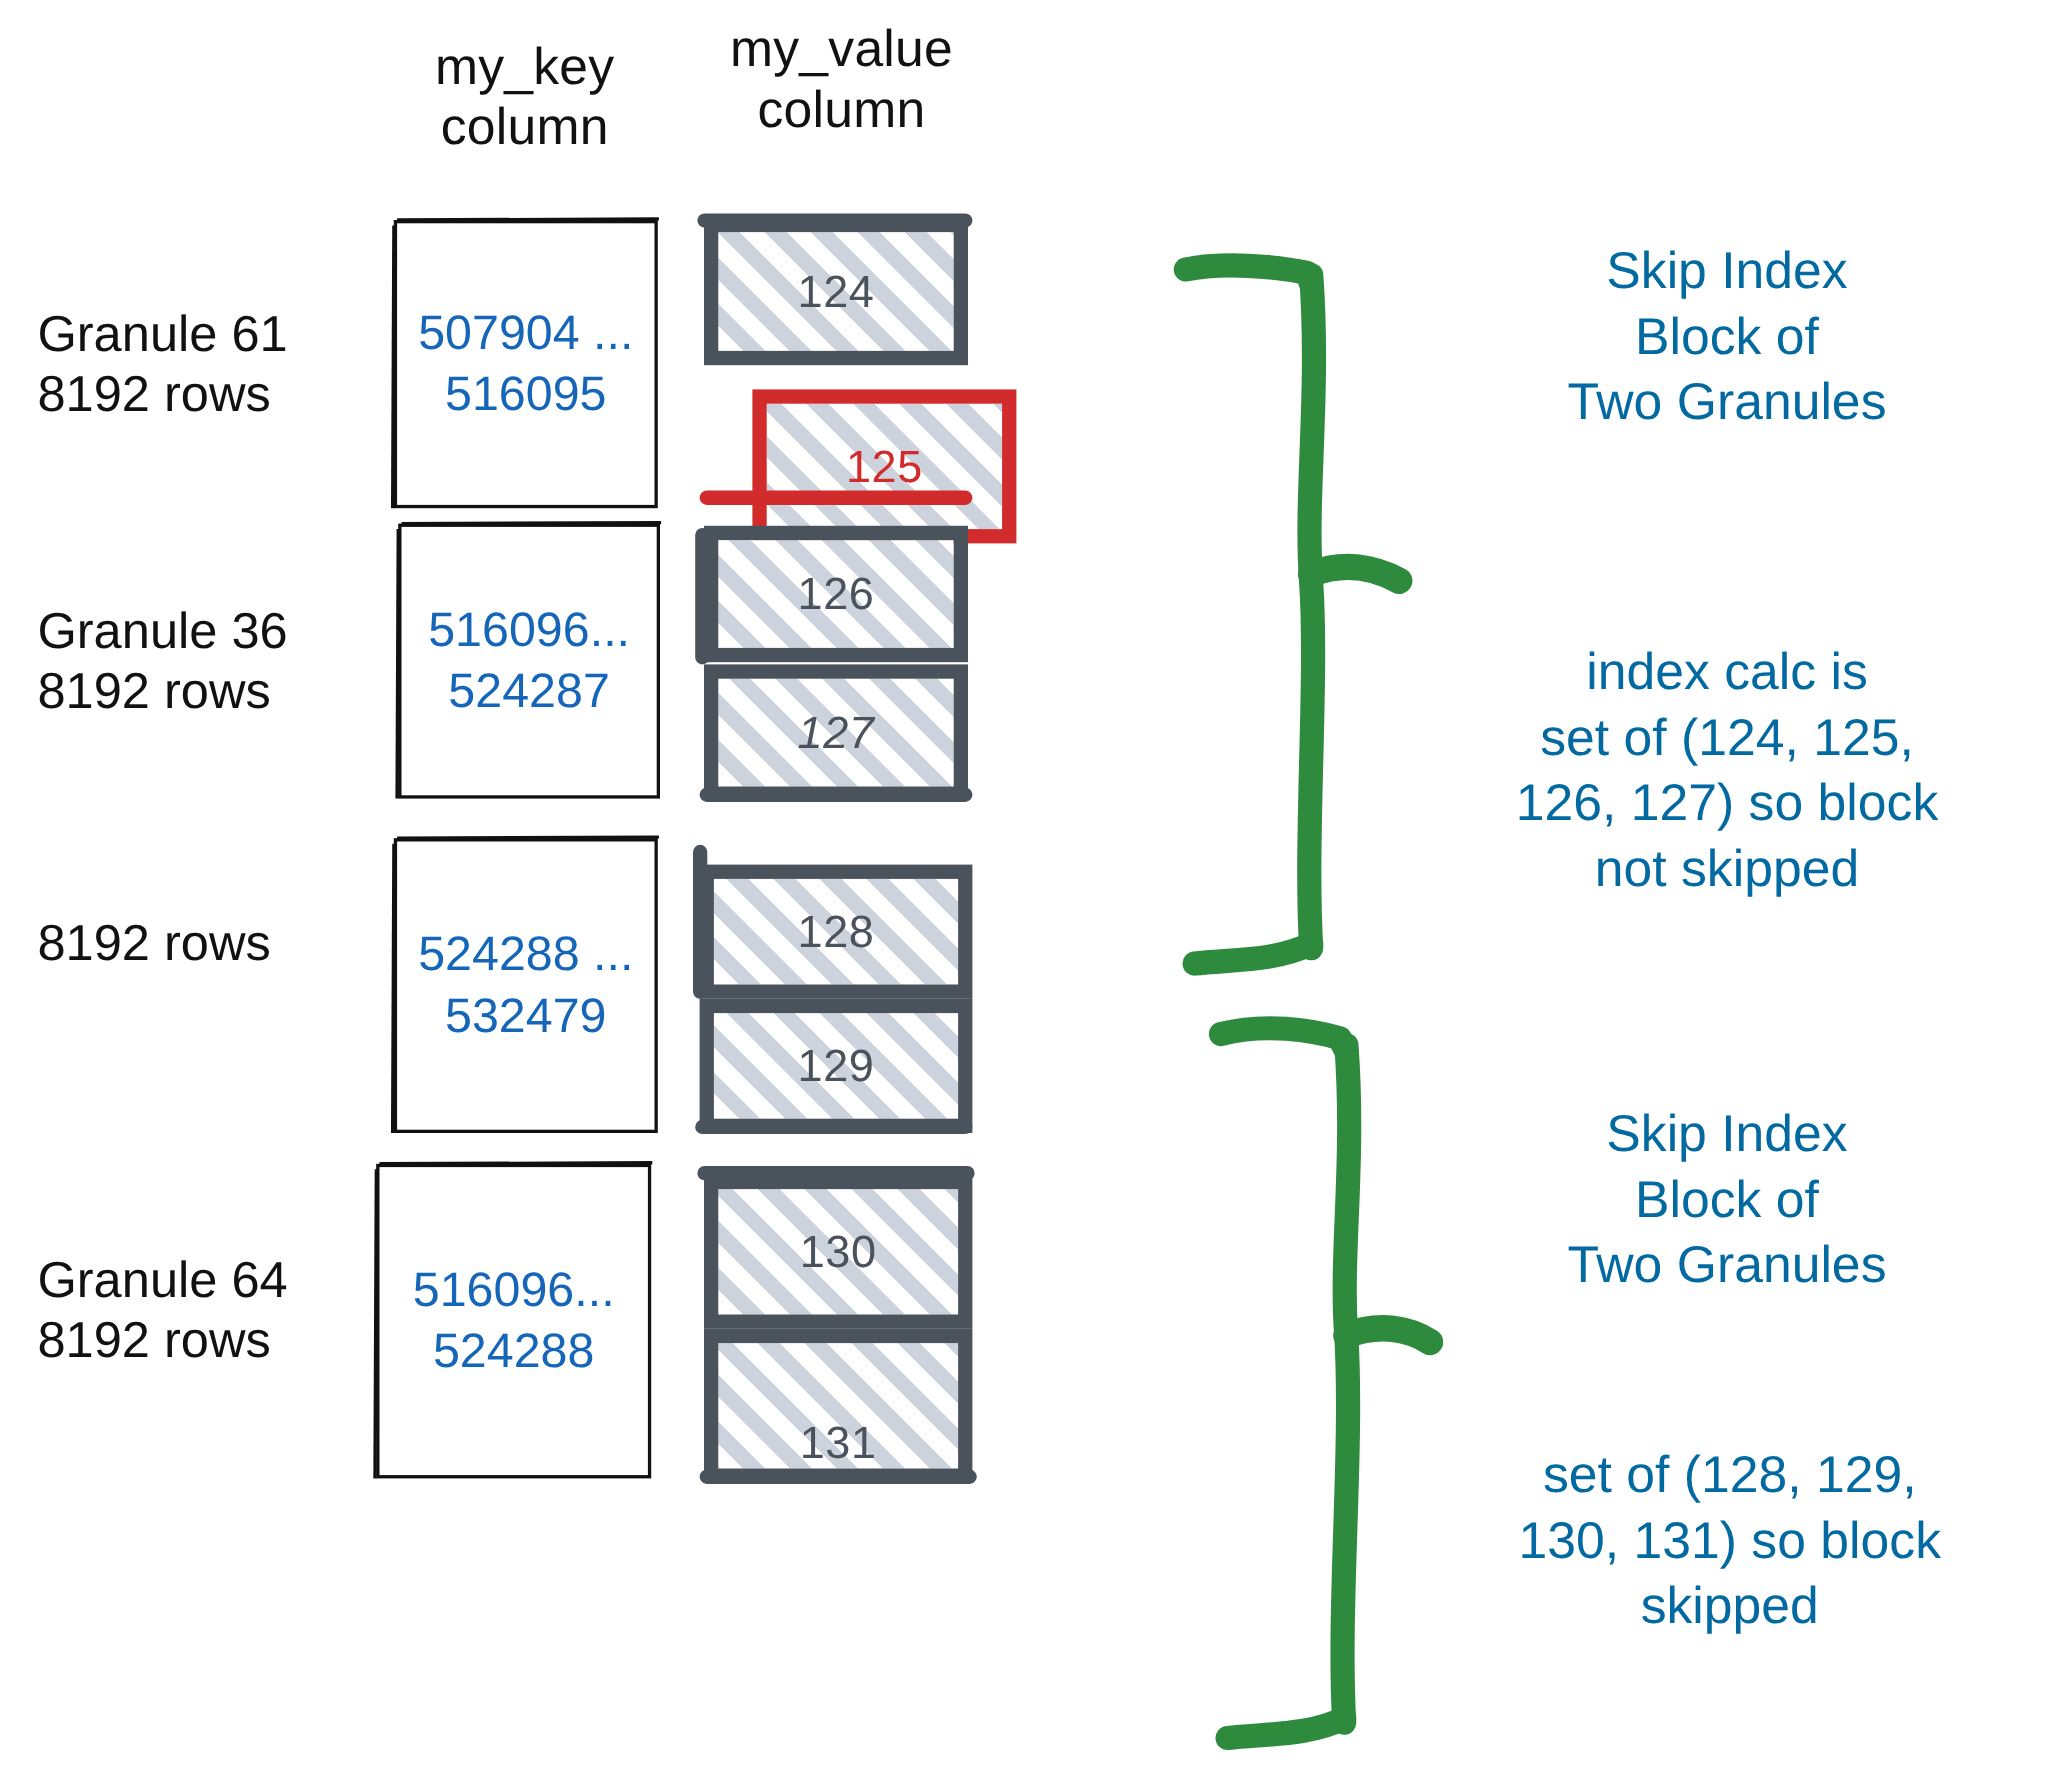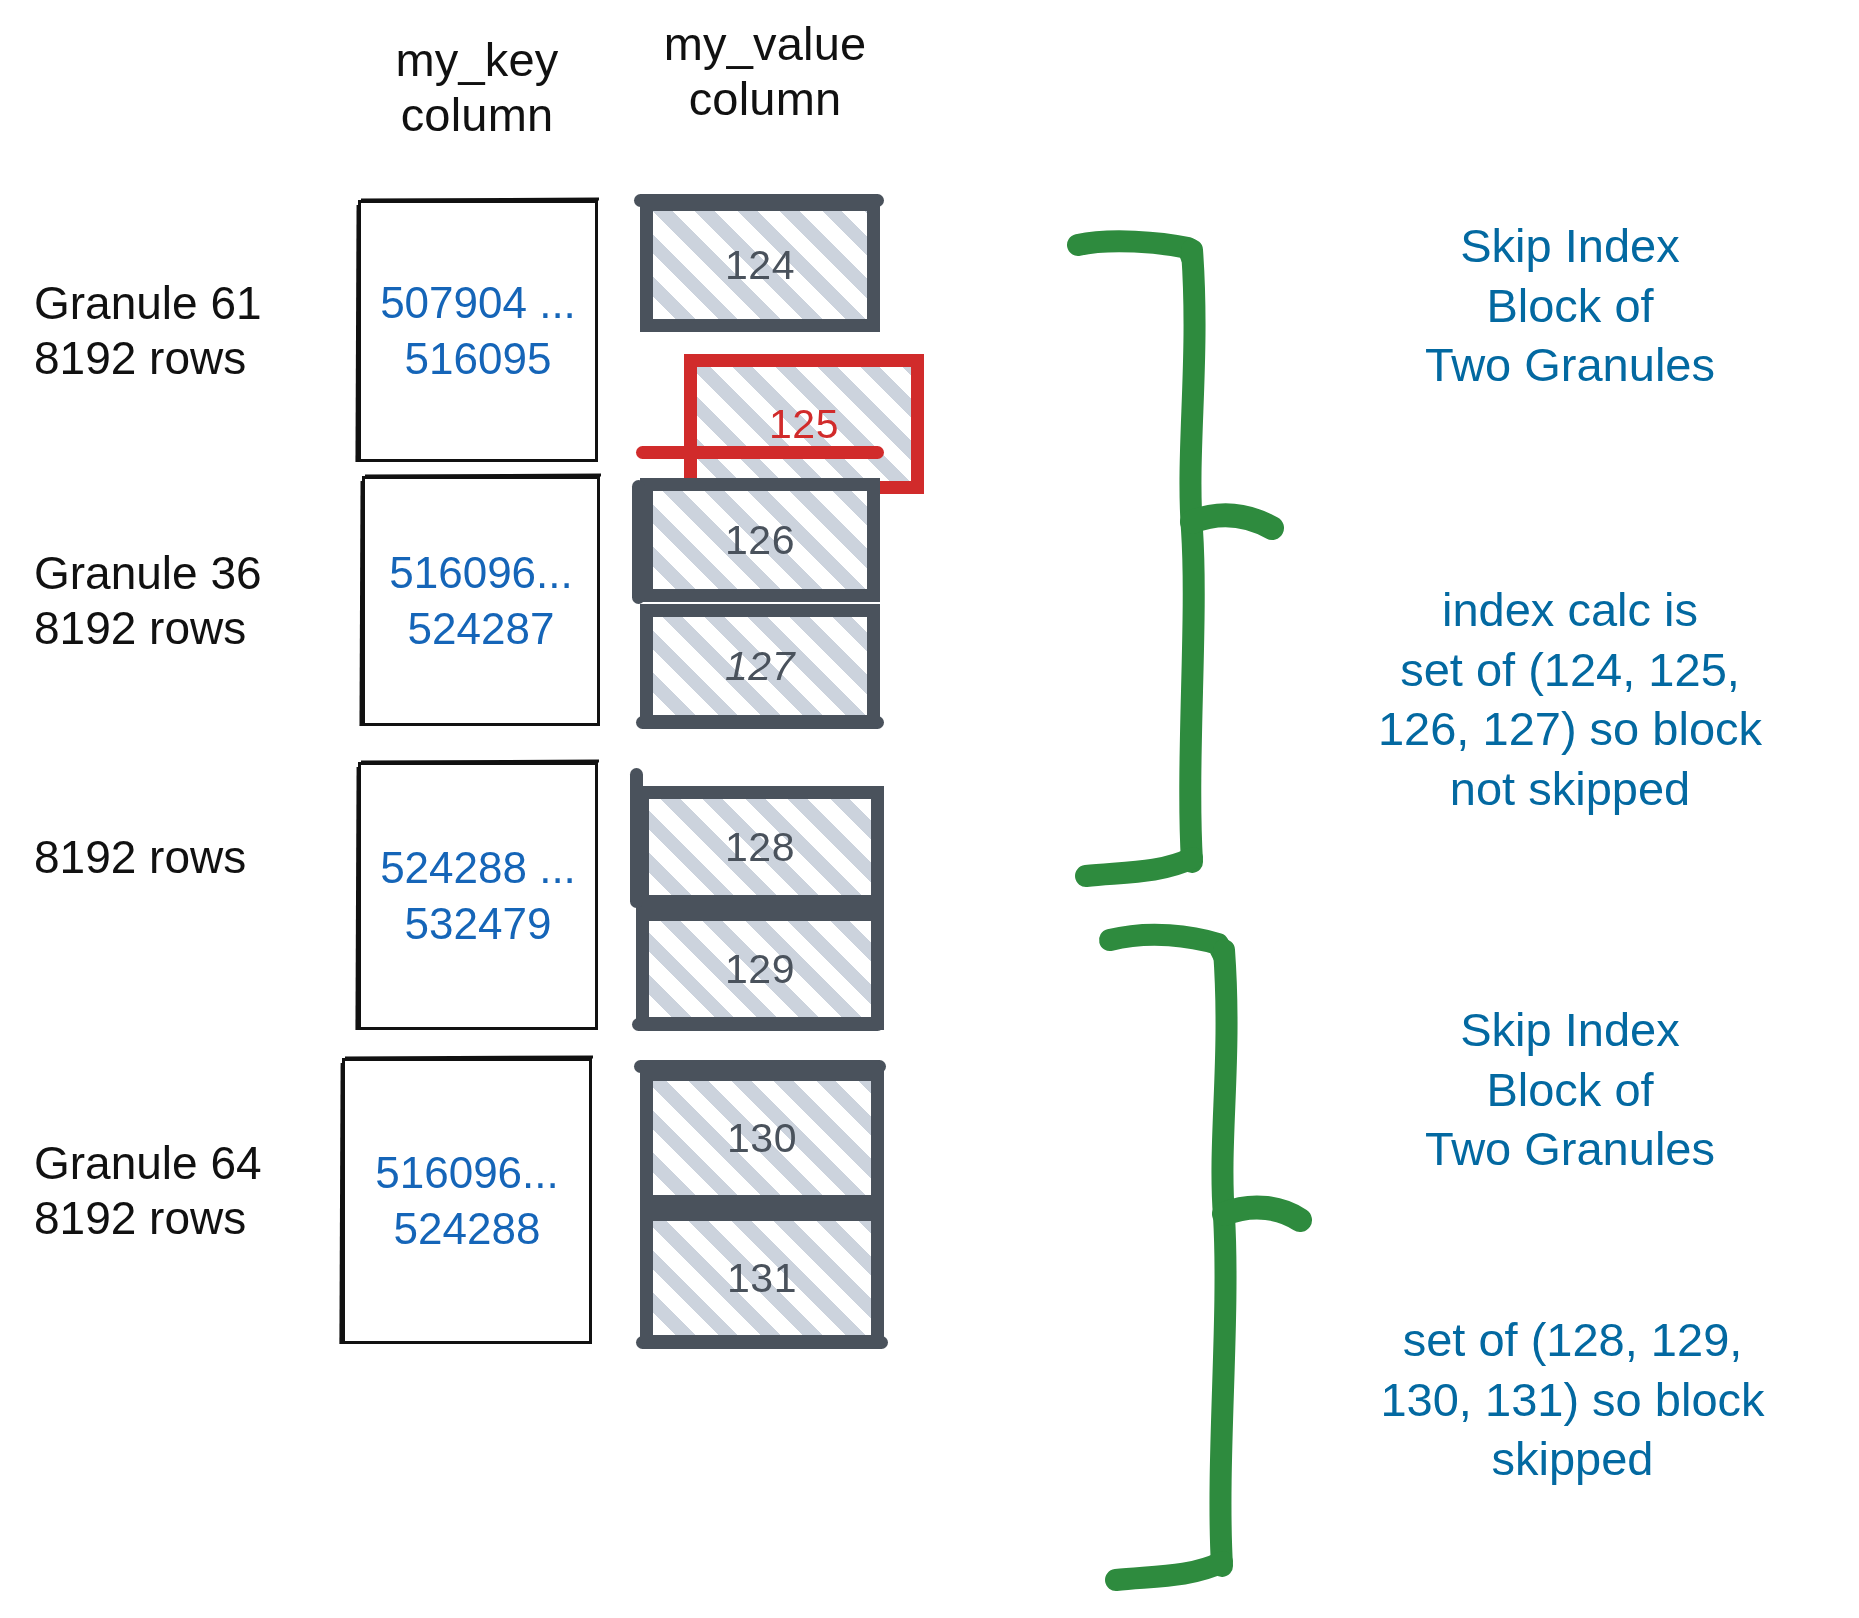--- a/index.html
+++ b/index.html
@@ -162,21 +162,21 @@
     <span>516096...</span>
     <span class="l2">524288</span>
   </div>
 </div>
 
 <div class="val-box" style="left:640px;top:1068px;width:244px;height:140px;">
   <span class="val-text">130</span>
 </div>
 <div class="val-accent" style="left:634px;top:1060px;width:252px;height:13px;"></div>
 
-<div class="val-box" style="left:640px;top:1208px;width:244px;height:140px;">
+<div class="val-box" style="left:640px;top:1208px;width:244px;height:140px;align-items:flex-end;">
   <span class="val-text">131</span>
 </div>
 <div class="val-accent" style="left:636px;top:1336px;width:252px;height:13px;"></div>
 
 <svg class="overlay" viewBox="0 0 1859 1618">
 
   <g>
     <path d="M 1078 245 C 1110 238 1160 242 1188 248 L 1192 258" stroke="#2e8b3e" stroke-width="22" fill="none" stroke-linecap="round" stroke-linejoin="round"></path>
     <path d="M 1192 250 C 1200 360 1186 450 1192 530
              C 1198 620 1186 760 1192 862" stroke="#2e8b3e" stroke-width="22" fill="none" stroke-linecap="round" stroke-linejoin="round"></path>

